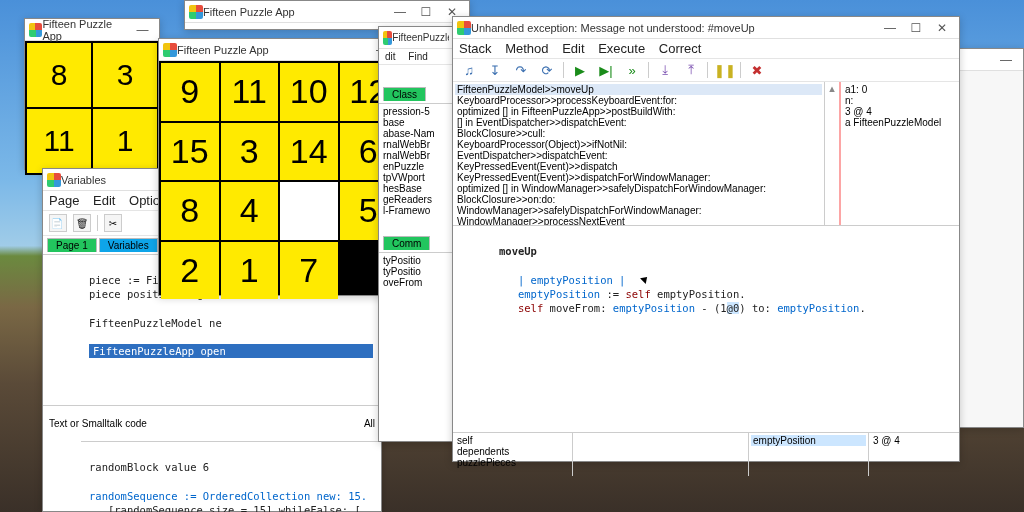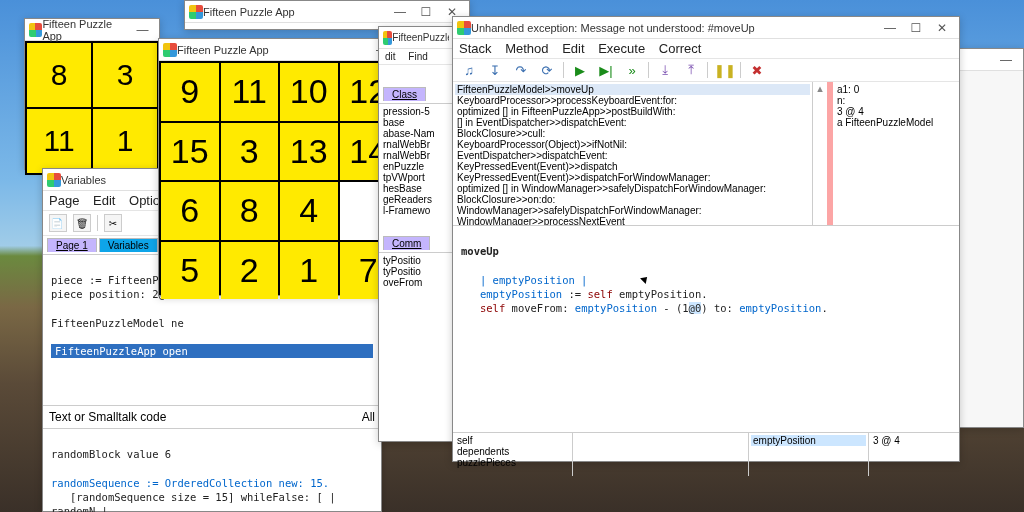--- a/index.html
+++ b/index.html
@@ -52,28 +52,29 @@
     cursor: pointer;
   }
   .tile.empty { background: #fff; }
   .menubar { padding: 2px 6px; font-size: 13px; color: #222; border-bottom: 1px solid #e5e5e5; }
   .menubar span { margin-right: 10px; text-decoration: underline; text-decoration-color: transparent; cursor:pointer; }
   .menubar span::first-letter { text-decoration: underline; }
   .toolbar { display:flex; gap:6px; padding:3px 6px; border-bottom:1px solid #e5e5e5; align-items:center; }
   .tbtn { width:18px; height:18px; border:1px solid #ccc; background:#f5f5f5; cursor:pointer; display:flex;align-items:center;justify-content:center; font-size:10px;}
   .tab-row { display:flex; gap:2px; padding:2px 4px; border-bottom:1px solid #ccc; font-size:10px; }
   .tab { border:1px solid #bbb; border-bottom:none; padding:1px 8px; background:#0ea5e9; cursor:pointer; }
-  .tab.active { background:#c4b5fd;text-decoration:underline; }
+  .tab.active { background:#22c55e; }
   .code {
     font-family: Consolas, monospace;
     font-size: 10.5px;
     padding: 4px 8px;
     white-space: pre-wrap;
     color: #222;
     line-height: 1.35;
+    margin-left: 38px;
   }
   .kw-self { color: #8b0000; }
   .kw-var { color: #0066cc; }
   .highlights { background:#cce6ff; }
   .selected-row { background:#2e6fc0; color:#fff; padding:0 4px; }
   .pane { border-top:1px solid #ccc; }
   .list { font-size:10px; padding:2px; overflow:hidden; }
   .list div { padding:0 2px; white-space:nowrap; overflow:hidden; text-overflow:ellipsis; }
   .app-icon {
     display:inline-block;width:14px;height:14px;
@@ -150,21 +151,21 @@
     <div class="tab">Variables</div>
   </div>
   <div class="code" style="height:150px;">
 <span>piece := FifteenPuzzleP</span>
 <span>piece position: 2@4.</span>
 
 <span>FifteenPuzzleModel ne</span>
 
 <div class="selected-row">FifteenPuzzleApp open</div>
   </div>
-  <div class="pane" style="display:flex;justify-content:space-between;padding:4px 6px;border-top:1px solid #ccc;font-size:12px">
+  <div class="pane" style="display:flex;justify-content:space-between;padding:12px 6px;border-top:1px solid #ccc;font-size:10px">
      <span>Text or Smalltalk code</span>
      <span>All</span>
   </div>
   <div class="code" style="height:96px;border-top:1px solid #ccc">
 <span>randomBlock value 6</span>
 
 <span class="kw-var">randomSequence := OrderedCollection new: 15.</span>
 <span>   [randomSequence size = 15] whileFalse: [ | randomN |</span>
 <span>      randomN := randomBlock value.</span>
 
@@ -179,21 +180,20 @@
     <span class="spacer"></span>
     <span class="winbtn">—</span>
   </div>
   <div class="puzzle-grid" id="puzzle-front-grid" style="height:234px;">
   <div class="tile">9</div>
       <div class="tile">11</div>
       <div class="tile">10</div>
       <div class="tile">12</div>
       <div class="tile">15</div>
       <div class="tile">3</div>
-      <div class="tile">13</div>
       <div class="tile">14</div>
       <div class="tile">6</div>
       <div class="tile">8</div>
       <div class="tile">4</div>
       <div class="tile empty"></div>
       <div class="tile">5</div>
       <div class="tile">2</div>
       <div class="tile">1</div>
       <div class="tile">7</div>
     </div>
@@ -277,21 +277,21 @@
         <div>KeyboardProcessor(Object)&gt;&gt;ifNotNil:</div>
         <div>EventDispatcher&gt;&gt;dispatchEvent:</div>
         <div>KeyPressedEvent(Event)&gt;&gt;dispatch</div>
         <div>KeyPressedEvent(Event)&gt;&gt;dispatchForWindowManager:</div>
         <div>optimized [] in WindowManager&gt;&gt;safelyDispatchForWindowManager:</div>
         <div>BlockClosure&gt;&gt;on:do:</div>
         <div>WindowManager&gt;&gt;safelyDispatchForWindowManager:</div>
         <div>WindowManager&gt;&gt;processNextEvent</div>
       </div>
     <div style="width:14px;text-align:center;color:#888">▴</div>
-    <div class="list" id="vars-right" style="width:132px; border-left:6px solid #fca5a5">
+    <div class="list" id="vars-right" style="width:120px; border-left:2px solid #fca5a5">
         <div>a1: 0</div>
         <div>n:</div>
         <div>3 @ 4</div>
         <div>a FifteenPuzzleModel</div>
       </div>
   </div>
   <div class="code" style="height:206px">
 <b>moveUp</b>
 
    <span class="kw-var">| emptyPosition |</span>

